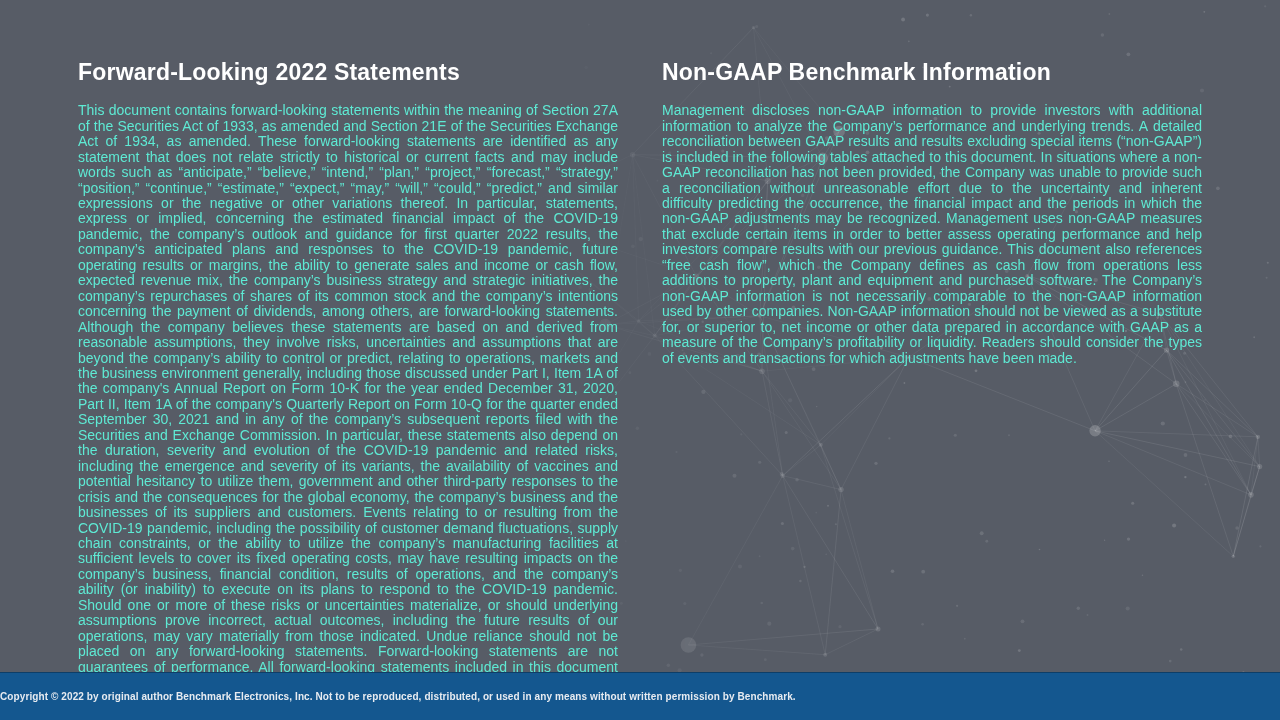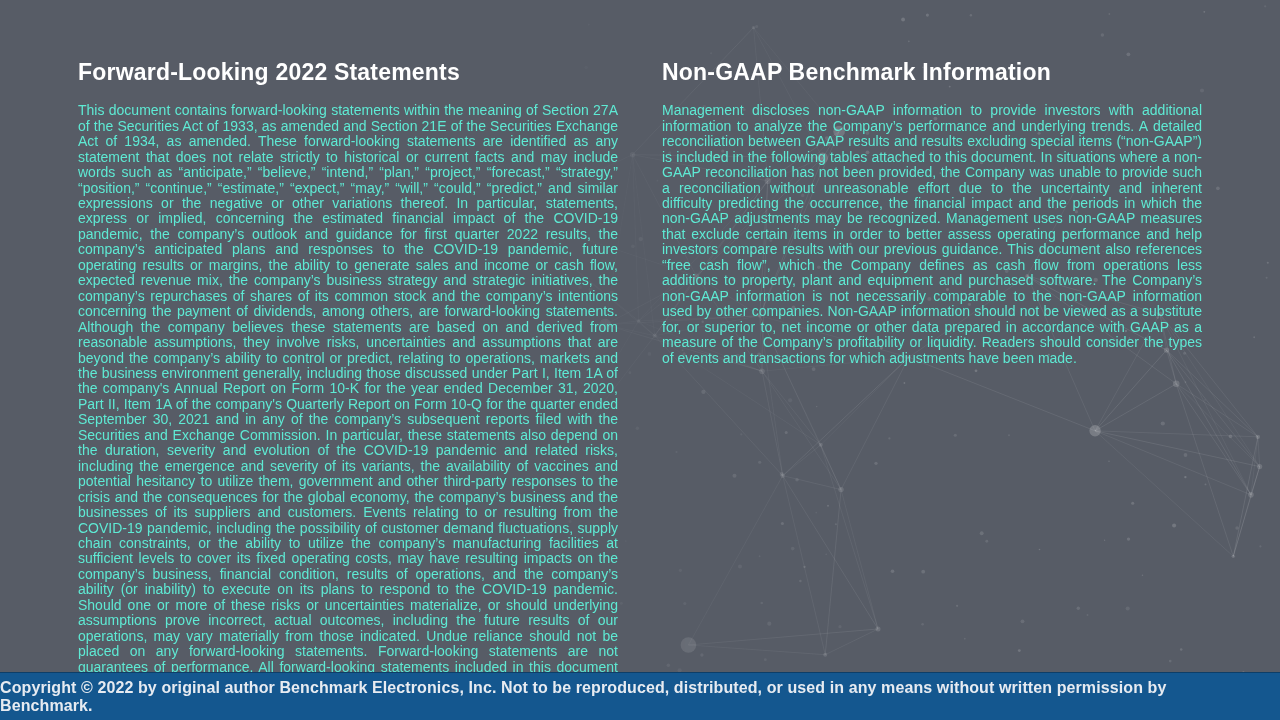--- a/index.html
+++ b/index.html
@@ -58,21 +58,21 @@
   .logo-text{
     font-weight:700;font-size:24px;color:#ffffff;letter-spacing:-.6px;
   }
   .sep{
     color:rgba(255,255,255,.65);
     font-weight:300;font-size:17px;
     margin:0 22px 0 26px;
   }
   .page-num{font-weight:700;font-size:15px;color:#ffffff;}
   .copyright{
-    font-weight:700;font-size:16px;color:#e7ebf1;
+    font-weight:700;font-size:10px;color:#e7ebf1;
     margin-right:19px;letter-spacing:.1px;
   }
 </style>
 </head>
 <body>
 
 <div class="slide">
 
   <svg id="plexus" class="plexus" viewBox="0 0 780 672">
       <line x1="7.533036939582339" y1="213.44774214432002" x2="196.3765458559508" y2="276.2145731394247" stroke="#ffffff" stroke-opacity="0.067" stroke-width="1"></line>

